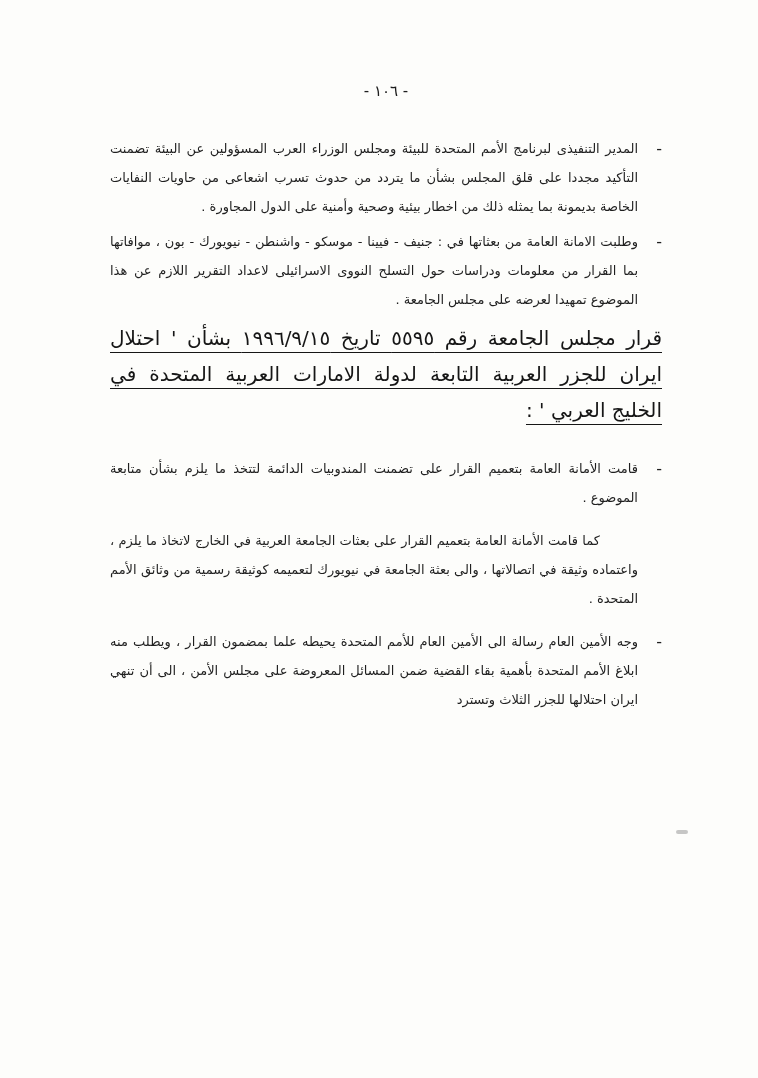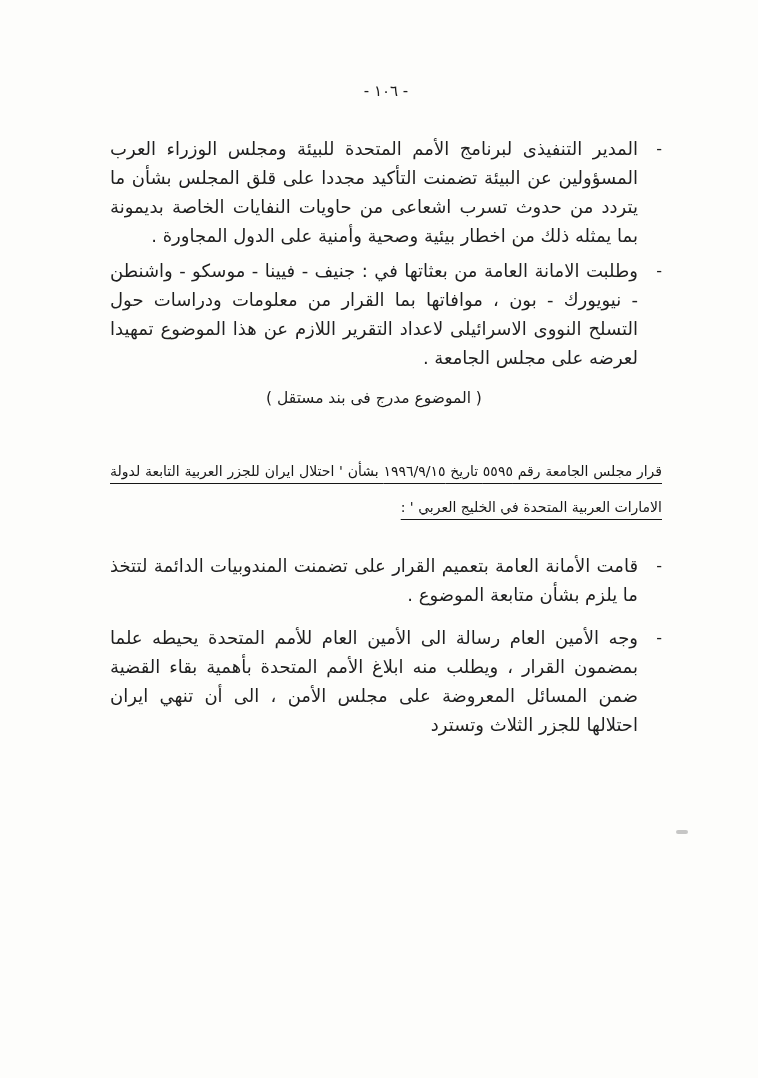--- a/index.html
+++ b/index.html
@@ -19,21 +19,21 @@
     overflow: hidden;
   }
   .page-number {
     text-align: center;
     font-size: 15px;
     letter-spacing: 2px;
     color: #1d1d1d;
     margin-bottom: 34px;
   }
   .para {
-    font-size: 18px;
+    font-size: 13px;
     line-height: 29px;
     text-align: justify;
     color: #1f1f1f;
   }
   .bullet-item {
     display: flex;
     margin-bottom: 6px;
   }
   .bullet-item .dash {
     flex: 0 0 24px;
@@ -44,21 +44,21 @@
   }
   .bullet-item .para { flex: 1; }
   .note {
     text-align: center;
     font-size: 15.5px;
     line-height: 29px;
     margin: 12px 24px 40px 0;
     color: #1a1a1a;
   }
   .heading {
-    font-size: 14px;
+    font-size: 20px;
     font-weight: normal;
     line-height: 36px;
     text-align: justify;
     color: #161616;
     text-decoration: underline;
     text-decoration-thickness: 1px;
     text-underline-offset: 7px;
     margin-bottom: 26px;
   }
   .bottom-list .bullet-item { margin-bottom: 14px; }
@@ -85,28 +85,31 @@
     <div class="bullet-item">
       <span class="dash">-</span>
       <p class="para">المدير التنفيذى لبرنامج الأمم المتحدة للبيئة ومجلس الوزراء العرب المسؤولين عن البيئة تضمنت التأكيد مجددا على قلق المجلس بشأن ما يتردد من حدوث تسرب اشعاعى من حاويات النفايات الخاصة بديمونة بما يمثله ذلك من اخطار بيئية وصحية وأمنية على الدول المجاورة .</p>
     </div>
     <div class="bullet-item">
       <span class="dash">-</span>
       <p class="para">وطلبت الامانة العامة من بعثاتها في : جنيف - فيينا - موسكو - واشنطن - نيويورك - بون ، موافاتها بما القرار من معلومات ودراسات حول التسلح النووى الاسرائيلى لاعداد التقرير اللازم عن هذا الموضوع تمهيدا لعرضه على مجلس الجامعة .</p>
     </div>
   </section>
 
-  <div class="note">( الموضوع مدرج فى بند مستقل )</div>
 
   <h2 class="heading">قرار مجلس الجامعة رقم ٥٥٩٥ تاريخ ١٩٩٦/٩/١٥ بشأن ' احتلال ايران للجزر العربية التابعة لدولة الامارات العربية المتحدة في الخليج العربي ' :</h2>
 
   <section class="bottom-list">
     <div class="bullet-item">
       <span class="dash">-</span>
       <p class="para">قامت الأمانة العامة بتعميم القرار على تضمنت المندوبيات الدائمة لتتخذ ما يلزم بشأن متابعة الموضوع .</p>
+    </div>
+    <div class="bullet-item">
+      <span class="dash"></span>
+      <p class="para indent">كما قامت الأمانة العامة بتعميم القرار على بعثات الجامعة العربية في الخارج لاتخاذ ما يلزم ، واعتماده وثيقة في اتصالاتها ، والى بعثة الجامعة في نيويورك لتعميمه كوثيقة رسمية من وثائق الأمم المتحدة .</p>
     </div>
     <div class="bullet-item">
       <span class="dash">-</span>
       <p class="para">وجه الأمين العام رسالة الى الأمين العام للأمم المتحدة يحيطه علما بمضمون القرار ، ويطلب منه ابلاغ الأمم المتحدة بأهمية بقاء القضية ضمن المسائل المعروضة على مجلس الأمن ، الى أن تنهي ايران احتلالها للجزر الثلاث وتسترد</p>
     </div>
   </section>
 
   <span class="artifact"></span>
 
 </div>

